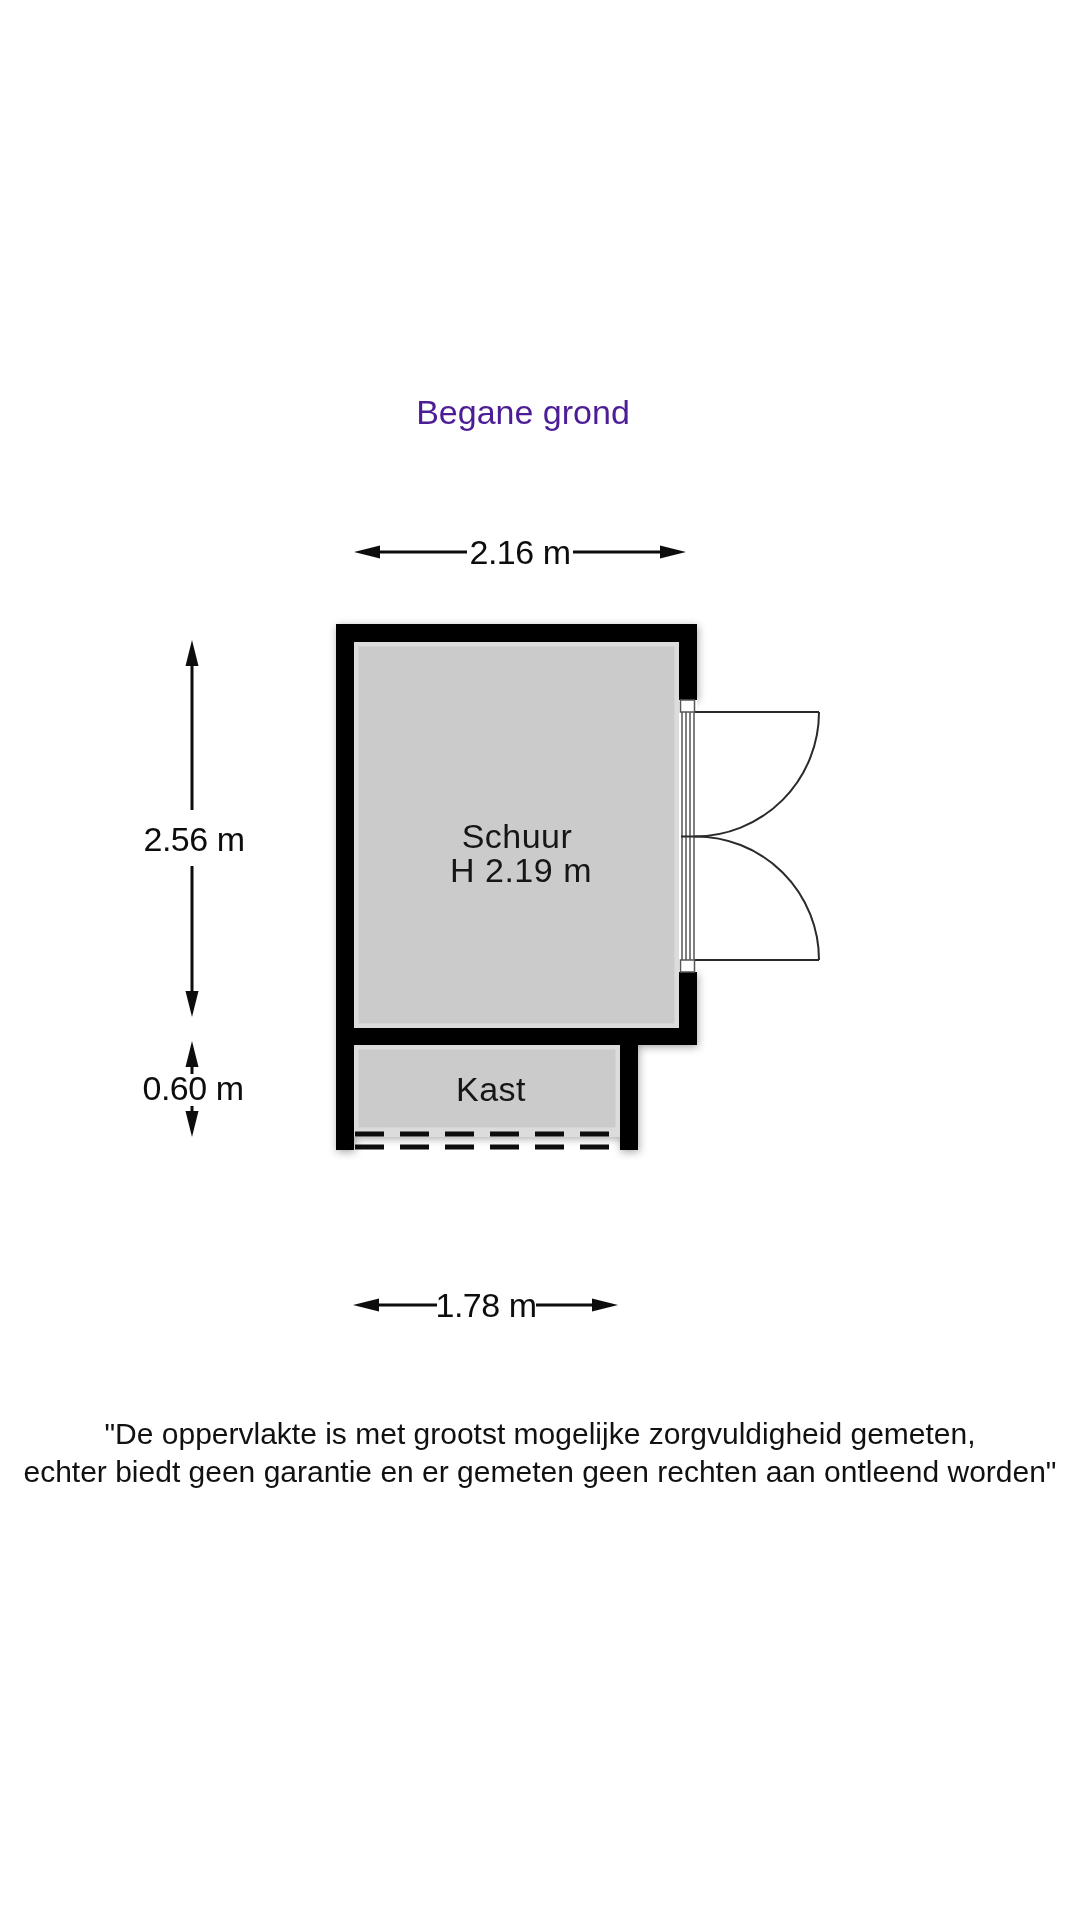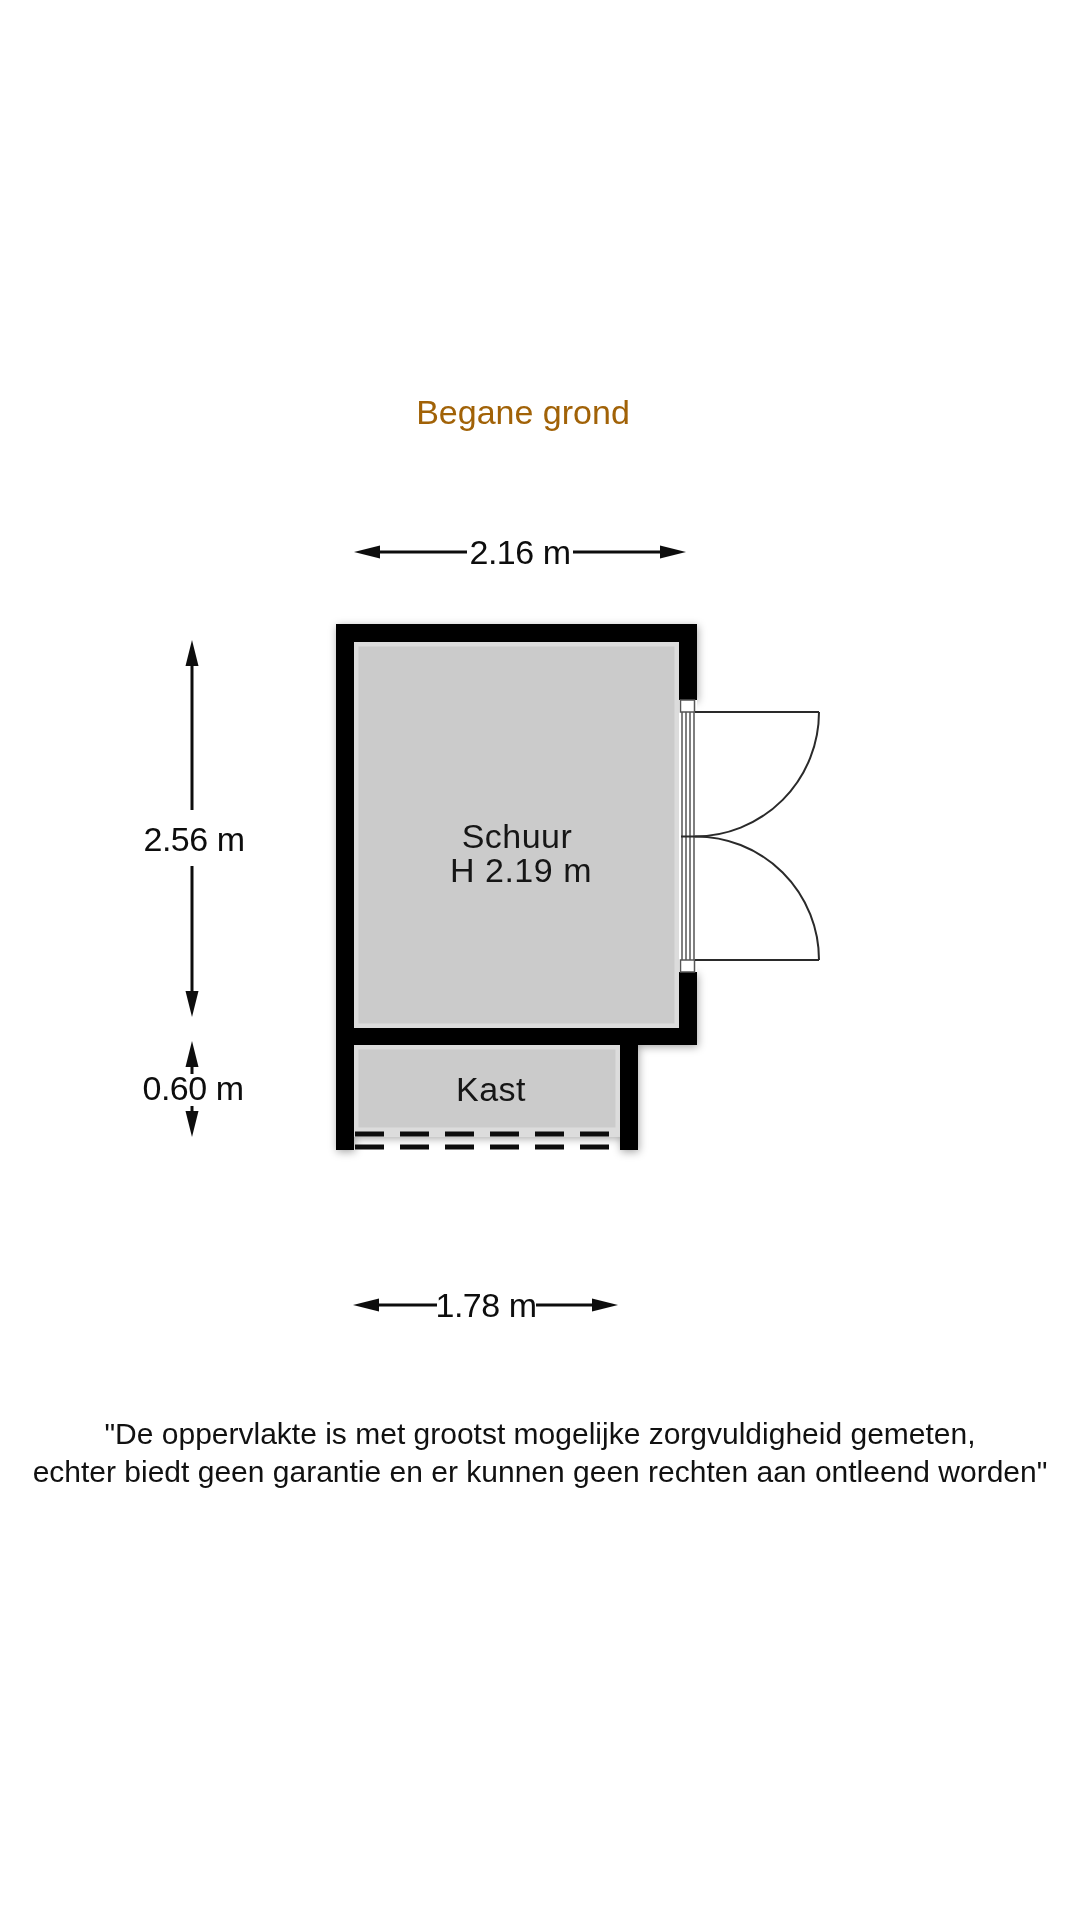--- a/index.html
+++ b/index.html
@@ -12,21 +12,21 @@
   }
   #plan-svg{position:absolute;left:0;top:0;}
   .page-title{
     position:absolute;
     left:0;right:0;
     top:392px;
     height:40px;
     line-height:40px;
     text-align:center;
     font-size:34px;
-    color:#a16207;
+    color:#4c1d95;
   }
   .page-title span{display:inline-block;transform:translateX(-17px);}
   .dim-label{
     font-size:34px;
     fill:#0d0d0d;
     text-anchor:middle;
     letter-spacing:-0.5px;
   }
   .room-label{
     font-size:34px;
@@ -143,16 +143,16 @@
       <text class="dim-label" x="486" y="1317">1.78 m</text>
     </g>
 
     <text class="room-label" x="517" y="848">Schuur</text>
     <text class="room-label" x="521" y="882">H 2.19 m</text>
     <text class="room-label" x="491" y="1101">Kast</text>
   </svg>
 
   <div class="disclaimer">
     <div>"De oppervlakte is met grootst mogelijke zorgvuldigheid gemeten,</div>
-    <div>echter biedt geen garantie en er kunnen geen rechten aan ontleend worden"</div>
+    <div>echter biedt geen garantie en er gemeten geen rechten aan ontleend worden"</div>
   </div>
 
 </div>
 
 </body></html>

